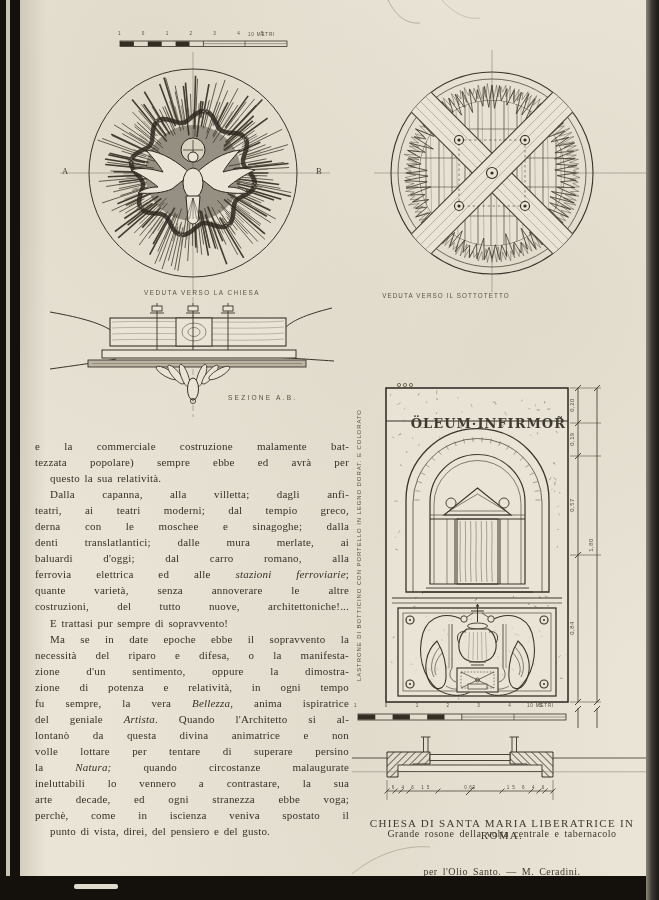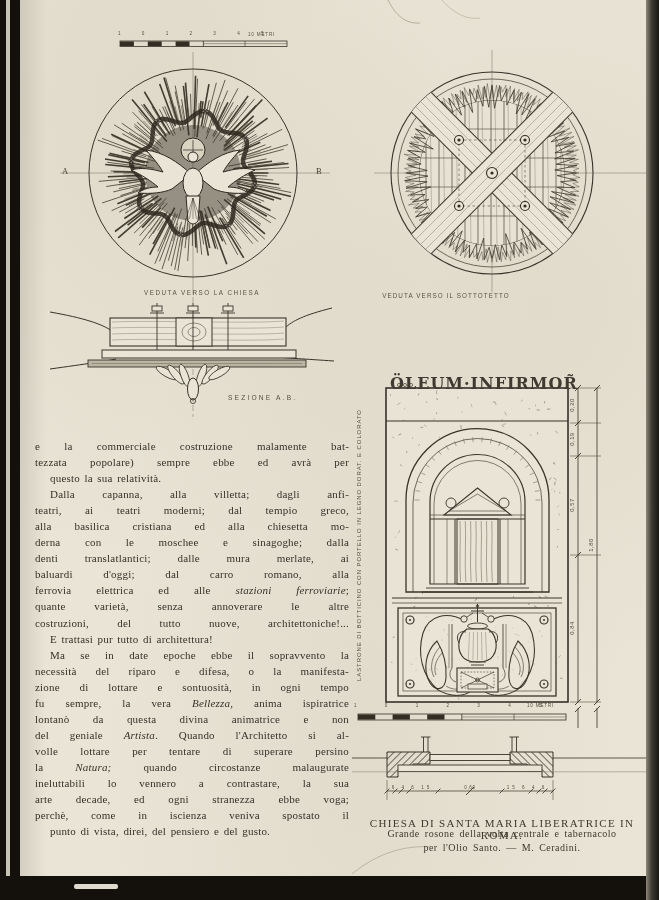--- a/index.html
+++ b/index.html
@@ -11,22 +11,22 @@
       radial-gradient(ellipse at 22% 12%, rgba(120,110,88,.09), transparent 42%),
       radial-gradient(ellipse at 82% 34%, rgba(120,110,88,.08), transparent 45%),
       radial-gradient(ellipse at 55% 82%, rgba(110,100,80,.07), transparent 52%),
       #e9e4d5;
   }
   svg#art{position:absolute;left:0;top:0;}
   .lbl{position:absolute;font-family:"Liberation Sans",sans-serif;font-size:6px;
        color:#57503f;letter-spacing:1.5px;white-space:nowrap;}
   .hand{font-size:6.3px;color:#5a5341;text-align:center;}
   .marker{position:absolute;font:8.5px "Liberation Serif",serif;color:#474135;}
-  .tab-title{position:absolute;left:390px;top:374px;width:176px;text-align:right;
-       font-family:"DejaVu Serif",serif;font-weight:bold;font-size:16px;
+  .tab-title{position:absolute;left:390px;top:416px;width:176px;text-align:right;
+       font-family:"DejaVu Serif",serif;font-weight:bold;font-size:13px;
        letter-spacing:1px;color:#3f3a31;}
   .vert{position:absolute;left:356px;top:702px;width:314px;text-align:center;
        transform-origin:0 0;transform:rotate(-90deg);
        font-family:"Liberation Sans",sans-serif;font-size:6px;letter-spacing:.9px;color:#57503f;white-space:nowrap;}
   .dimlbl{position:absolute;width:36px;height:8px;text-align:center;
        font-family:"Liberation Sans",sans-serif;font-size:5.8px;color:#4f4a3e;
        transform:rotate(-90deg);letter-spacing:.5px;}
   .figcap{position:absolute;left:356px;width:292px;text-align:center;color:#3e392f;}
   .figcap1{font-size:11px;letter-spacing:1.3px;}
   .figcap2{font-size:10px;letter-spacing:.5px;word-spacing:2px;}
@@ -901,47 +901,47 @@
   <div class="dimlbl" style="left:555px;top:624px;">0,84</div>
   <div class="dimlbl" style="left:574px;top:541px;">1,80</div>
   <div class="lbl" style="left:354px;top:703px;font-size:4.6px;letter-spacing:13.5px;">1 0 1 2 3 4 5</div>
   <div class="lbl" style="left:527px;top:703px;font-size:4.6px;letter-spacing:.8px;">10 METRI</div>
   <div class="lbl" style="left:384px;top:785px;width:56px;font-size:4.6px;letter-spacing:3px;text-align:center;">6 4 6 15</div>
   <div class="lbl" style="left:448px;top:785px;width:44px;font-size:4.6px;letter-spacing:.6px;text-align:center;">0,60</div>
   <div class="lbl" style="left:499px;top:785px;width:56px;font-size:4.6px;letter-spacing:3px;text-align:center;">15 6 4 6</div>
 
   <div class="figcap figcap1" style="top:817px;">CHIESA DI SANTA MARIA LIBERATRICE IN ROMA.</div>
   <div class="figcap figcap2" style="top:828px;">Grande rosone della volta centrale e tabernacolo</div>
-  <div class="figcap figcap2" style="top:842px;">per l'Olio Santo. — M. Ceradini.</div>
+  <div class="figcap figcap2" style="top:866px;">per l'Olio Santo. — M. Ceradini.</div>
 
   <div class="textcol">
     <div>
         <div class="tline">e la commerciale costruzione malamente bat-</div>
         <div class="tline">tezzata popolare) sempre ebbe ed avrà per</div>
         <div class="tline lastline">questo la sua relatività.</div>
       </div>
     <div>
         <div class="tline indent">Dalla capanna, alla villetta; dagli anfi-</div>
         <div class="tline">teatri, ai teatri moderni; dal tempio greco,</div>
-        <div class="tline">alla basilica cristiana ed alla chiesetta mo-</div>
         <div class="tline">derna con le moschee e sinagoghe; dalla</div>
         <div class="tline">denti translatlantici; dalle mura merlate, ai</div>
         <div class="tline">baluardi d'oggi; dal carro romano, alla</div>
         <div class="tline">ferrovia elettrica ed alle <i>stazioni ferroviarie</i>;</div>
         <div class="tline">quante varietà, senza annoverare le altre</div>
         <div class="tline">costruzioni, del tutto nuove, architettoniche!...</div>
-        <div class="tline lastline">E trattasi pur tutto di architettura!</div>
+        <div class="tline lastline">E trattasi pur sempre di sopravvento!</div>
       </div>
     <div>
         <div class="tline indent">Ma se in date epoche ebbe il sopravvento la</div>
         <div class="tline">necessità del riparo e difesa, o la manifesta-</div>
-        <div class="tline">zione di lottare e sontuosità, in ogni tempo</div>
+        <div class="tline">zione d'un sentimento, oppure la dimostra-</div>
+        <div class="tline">zione di potenza e relatività, in ogni tempo</div>
         <div class="tline">fu sempre, la vera <i>Bellezza</i>, anima ispiratrice</div>
+        <div class="tline">del geniale <i>Artista</i>. Quando l'Architetto si al-</div>
         <div class="tline">lontanò da questa divina animatrice e non</div>
-        <div class="tline">del geniale <i>Artista</i>. Quando l'Architetto si al-</div>
         <div class="tline">volle lottare per tentare di superare persino</div>
         <div class="tline">la <i>Natura;</i> quando circostanze malaugurate</div>
         <div class="tline">ineluttabili lo vennero a contrastare, la sua</div>
         <div class="tline">arte decade, ed ogni stranezza ebbe voga;</div>
         <div class="tline">perchè, come in iscienza veniva spostato il</div>
         <div class="tline lastline">punto di vista, direi, del pensiero e del gusto.</div>
       </div>
   </div>
 
   <div class="edge-left"></div>

